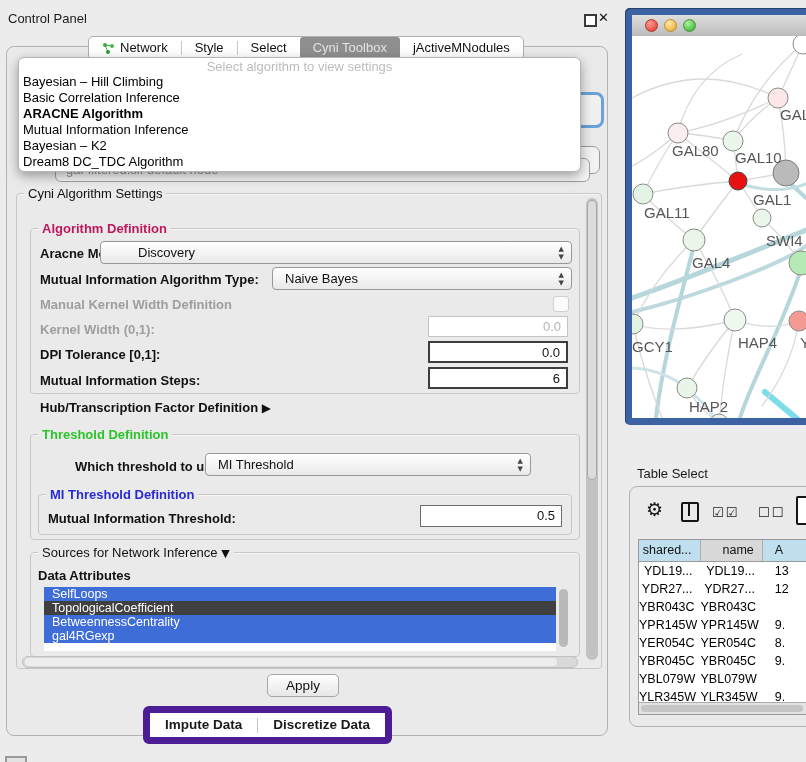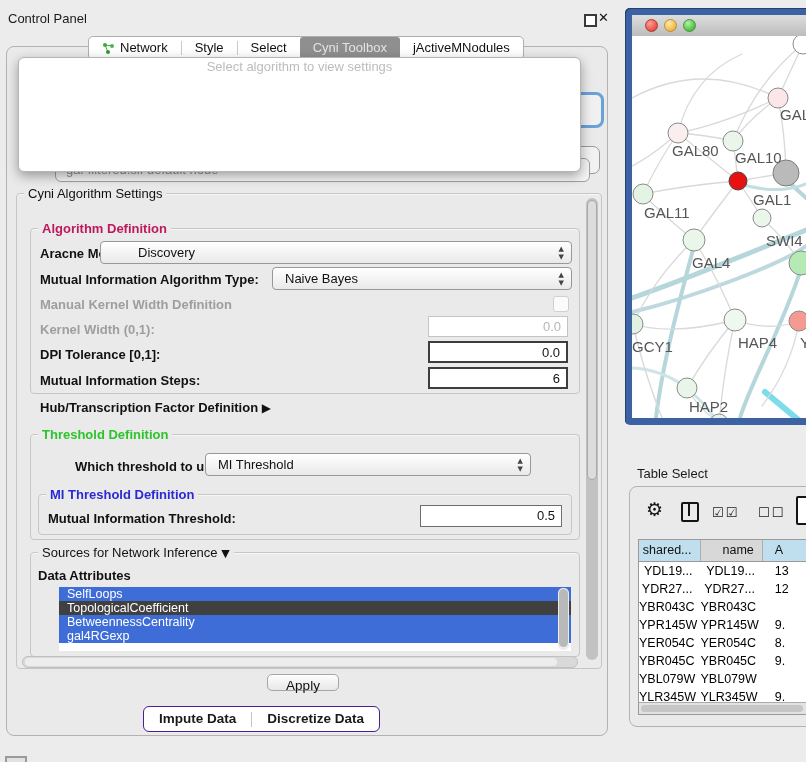--- a/index.html
+++ b/index.html
@@ -49,31 +49,31 @@
   .spn{position:absolute;right:7px;top:3px;font-size:7px;line-height:8px;color:#444;text-align:center;}
 
   .fld{position:absolute;background:#fff;text-align:right;padding-right:6px;font-size:13px;line-height:20px;
        border:1px solid #c4c4c4;box-sizing:border-box;}
   .fld.strong{border:2px solid #3d3d3d;}
   .fld.med{border:1px solid #6e6e6e;}
 
   #cb-manual{left:553px;top:296px;width:14px;height:14px;border:1px solid #cfcfcf;border-radius:3px;background:#fbfbfb;}
 
   
-  #attr-list{left:44px;top:587px;width:512px;height:64px;background:#fff;overflow:hidden;margin-left:15px;}
+  #attr-list{left:44px;top:587px;width:512px;height:64px;background:#fff;overflow:hidden;}
   .attr-item{height:14px;line-height:14px;padding-left:8px;font-size:12.5px;color:#fff;}
   #attr-scroll{left:558px;top:588px;width:11px;height:62px;background:#ececec;border-radius:5px;}
   #attr-thumb{left:1px;top:1px;width:9px;height:58px;background:#b9b9b9;border-radius:5px;}
   #hscroll{left:22px;top:656px;width:556px;height:12px;background:#d9d9d9;border:1px solid #c0c0c0;border-radius:6px;box-sizing:border-box;}
   #hscroll-thumb{left:2px;top:1px;width:96%;height:8px;background:#ededed;border-radius:4px;}
 
-  #apply-btn{left:267px;top:674px;width:72px;height:17px;background:linear-gradient(#fefefe,#e7e7e7);
+  #apply-btn{left:267px;top:674px;width:72px;height:23px;background:linear-gradient(#fefefe,#e7e7e7);
              border:1px solid #a6a6a6;border-radius:5px;text-align:center;line-height:22px;font-size:13.5px;box-sizing:border-box;}
 
-  #bottom-tabbar{left:143px;top:706px;height:24px;background:#fff;border:1px solid #4c1d95;border-radius:6px;
+  #bottom-tabbar{left:143px;top:706px;height:24px;background:#fff;border:7px solid #4c1d95;border-radius:6px;
                  display:flex;align-items:center;z-index:4;}
   .btab{padding:0 15px;height:24px;line-height:24px;font-size:13.5px;font-weight:bold;color:#1a1a1a;}
   .btab.sel{background:#8f8f8f;color:#dedede;border-radius:5px;}
   .btab-sep{width:1px;height:15px;background:#c4c4c4;}
 
   #bl-chip{left:5px;top:756px;width:18px;height:14px;border:2px solid #9a9a9a;background:#e2e2e2;}
 
   
   #net-window{left:625px;top:8px;width:181px;height:417px;background:#3c62a4;border-top-left-radius:5px;border-bottom-left-radius:5px;box-shadow:inset 1px 1px 0 #24406f;}
   #net-titlebar{position:absolute;left:7px;top:7px;width:174px;height:21px;background:linear-gradient(#dedede,#bcbcbc);border-bottom:1px solid #8f8f8f;}
@@ -141,20 +141,28 @@
       <span>jActiveMNodules</span>
     </div>
 </div>
 
 <div class="abs" id="frag-a"></div>
 <div class="abs" id="frag-b"></div>
 <div class="abs" id="obscured-combo">gal-filtered.sif default node</div>
 
 <div class="abs" id="popup">
   <div id="popup-ph">Select algorithm to view settings</div>
+  <div>
+      <div class="algo-item">Bayesian – Hill Climbing</div>
+      <div class="algo-item">Basic Correlation Inference</div>
+      <div class="algo-item bold">ARACNE Algorithm</div>
+      <div class="algo-item">Mutual Information Inference</div>
+      <div class="algo-item">Bayesian – K2</div>
+      <div class="algo-item">Dream8 DC_TDC Algorithm</div>
+    </div>
 </div>
 
 <div class="grp" style="left:16px;top:193px;width:584px;height:474px;"></div>
 <div class="grp-lbl" style="left:24px;top:186px;">Cyni Algorithm Settings</div>
 
 <div class="abs" id="settings-scroll">
   <div class="abs" id="settings-thumb"></div>
 </div>
 
 <div class="grp" style="left:30px;top:228px;width:548px;height:164px;"></div>

